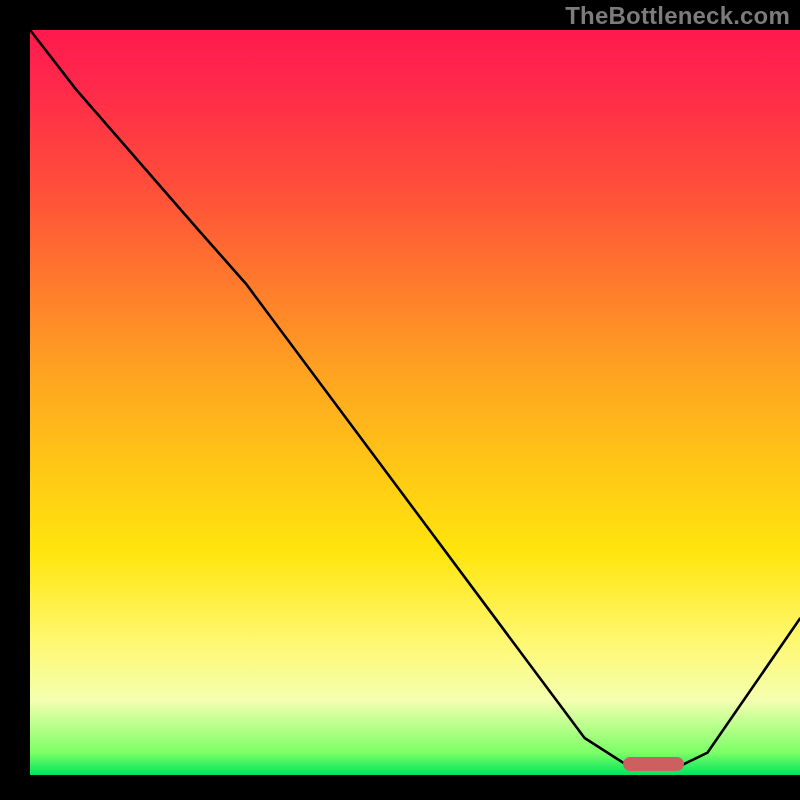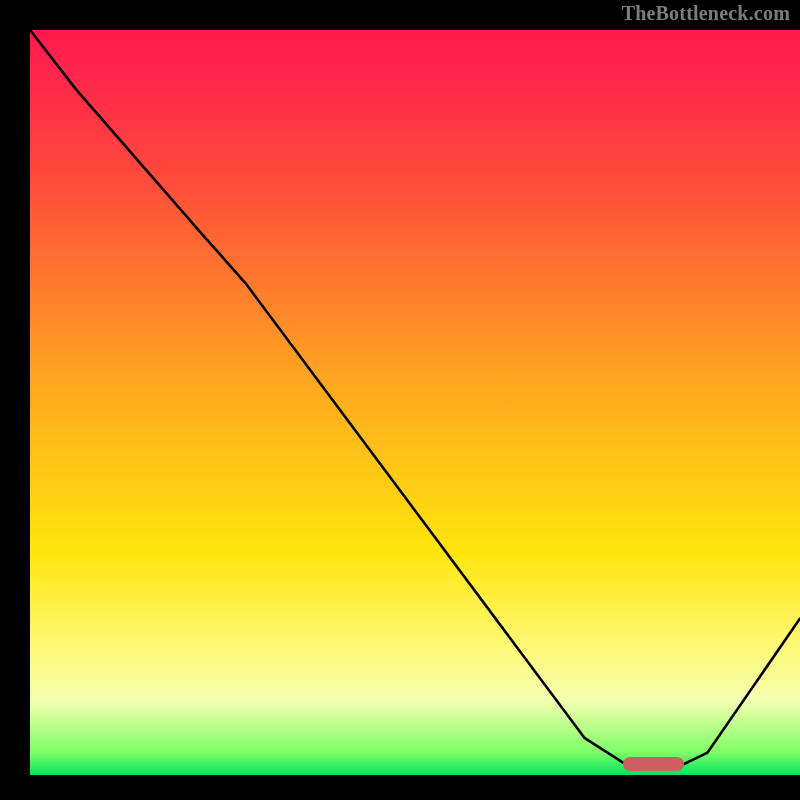--- a/index.html
+++ b/index.html
@@ -7,22 +7,22 @@
   .frame {
     position: relative;
     width: 800px;
     height: 800px;
     background: #000;
   }
   .attribution {
     position: absolute;
     top: 2px;
     right: 10px;
-    font-family: Liberation Serif, serif;
-    font-size: 20px;
+    font-family: Liberation Sans, sans-serif;
+    font-size: 24px;
     font-weight: bold;
     color: #7c7c7c;
     letter-spacing: 0.2px;
     z-index: 10;
   }
   .plot-area {
     position: absolute;
     left: 30px;
     top: 30px;
     width: 770px;   

